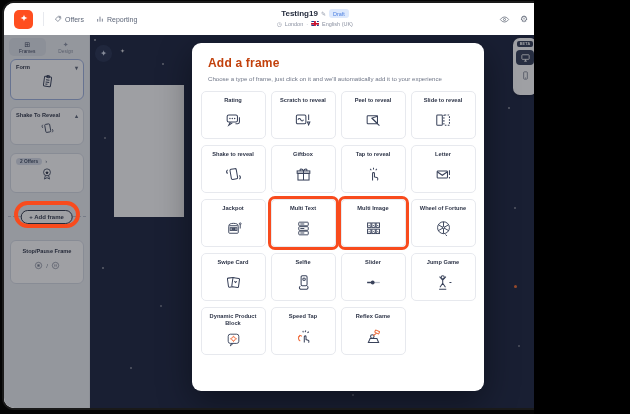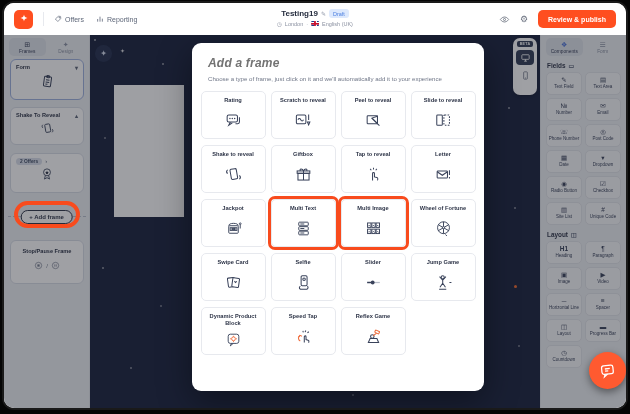--- a/index.html
+++ b/index.html
@@ -1,17 +1,17 @@
 <!DOCTYPE html>
 <html><head>
 <meta charset="utf-8">
 <style>
   html,body{margin:0;padding:0;background:#000;}
   *{box-sizing:border-box;}
-  .stage{position:relative;width:630px;height:414px;background:#050505;font-family:"Liberation Sans",sans-serif;overflow:hidden;}
+  .stage{position:relative;width:534px;height:414px;background:#050505;font-family:"Liberation Sans",sans-serif;overflow:hidden;}
   .window{position:absolute;left:4px;top:3px;width:622px;height:405px;background:#fff;border-radius:10px;overflow:hidden;box-shadow:0 0 0 2px #1a1a1a;}
 
   
   .topbar{position:absolute;left:0;top:0;right:0;height:32px;background:#fff;display:flex;align-items:center;padding:0 10px;z-index:40;}
   .logo{width:19px;height:19px;border-radius:5px;background:#FF4E1F;display:flex;align-items:center;justify-content:center;flex:0 0 auto;}
   .nav-divider{width:1px;height:14px;background:#e7e9ee;margin:0 10px;}
   .nav-item{display:flex;align-items:center;gap:3px;font-size:7px;color:#5d6678;margin-right:12px;cursor:pointer;}
   .nav-item svg{display:block;}
   .title-block{position:absolute;left:50%;top:6px;transform:translateX(-50%);text-align:center;}
   .title-row{display:flex;align-items:center;justify-content:center;gap:3px;font-size:8px;font-weight:bold;color:#252C3E;}
@@ -85,21 +85,21 @@
   .beta-tag{font-size:3.6px;font-weight:bold;letter-spacing:.3px;color:#fff;background:#313C55;padding:1px 3px;border-radius:2px;}
   .dev-btn{width:18px;height:15px;border-radius:4px;display:flex;align-items:center;justify-content:center;cursor:pointer;}
   .dev-btn.active{background:#313C55;}
 
   
   .dim{position:absolute;inset:0;background:rgba(26,29,38,.42);z-index:5;}
 
   
   .modal{position:absolute;left:188px;top:8px;width:292px;height:348px;background:#fff;border-radius:9px;z-index:10;
     box-shadow:0 10px 34px rgba(0,0,0,.4);}
-  .m-title{margin:13px 16px 0 16px;font-size:12px;font-weight:bold;color:#737373;letter-spacing:.2px;font-style:italic;}
+  .m-title{margin:13px 16px 0 16px;font-size:12px;font-weight:bold;color:#c2410c;letter-spacing:.2px;}
   .m-sub{margin:5px 16px 0 16px;font-size:6.1px;color:#6F7687;}
   .m-tabs{display:flex;justify-content:center;gap:24px;margin-top:9px;}
   .m-tab{font-size:8px;color:#2E3548;padding-bottom:3px;border-bottom:1.8px solid transparent;cursor:pointer;}
   .m-tab.active{font-weight:bold;border-bottom-color:#F2542B;}
   .f-grid{display:grid;grid-template-columns:repeat(4,65px);gap:6px 5px;justify-content:center;margin-top:9px;}
   .ftype{position:relative;height:48px;background:#fff;border:1px solid #E7E9EE;border-radius:5px;
     display:flex;flex-direction:column;align-items:center;padding-top:5px;cursor:pointer;}
   .ftype-label{font-size:5.7px;font-weight:bold;color:#2E3548;text-align:center;line-height:1.25;padding:0 3px;}
   .ftype-icon{flex:1;display:flex;align-items:center;justify-content:center;padding-bottom:2px;}
   .ftype .ring{display:none;}

